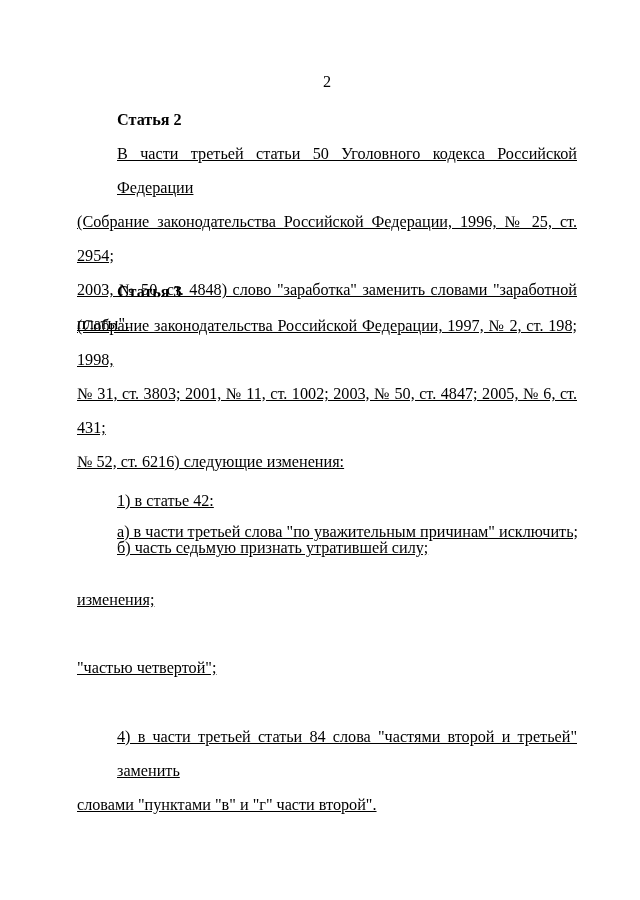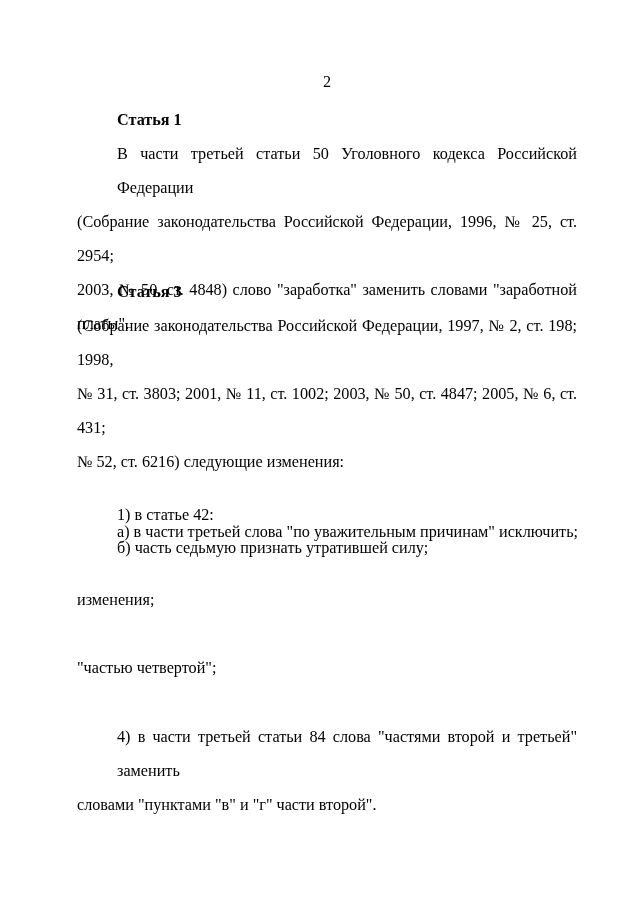--- a/index.html
+++ b/index.html
@@ -4,47 +4,47 @@
   <style>
     html, body { margin: 0; padding: 0; background: #ffffff; }
     body { width: 640px; height: 900px; position: relative; overflow: hidden; }
     .page {
       position: absolute; left: 77px; top: 0; width: 500px;
       font-family: "Liberation Serif", serif; font-size: 16.2px; color: #000;
       line-height: 34px;
     }
     .page-number { position: absolute; left: 0; width: 500px; top: 65px; text-align: center; }
     .heading { position: absolute; left: 40px; font-weight: bold; }
-    .para { position: absolute; left: 0; width: 500px; text-align: justify; text-align-last: left; }
+    .para { position: absolute; left: 0; width: 500px; text-align: justify; text-align-last: left; text-decoration: underline; }
     .line { display: block; white-space: nowrap; }
     .just { text-align: justify; text-align-last: justify; white-space: normal; }
     .ind { padding-left: 40px; }
   </style>
 </head>
 <body>
 
 <div class="page">
   <div class="page-number">2</div>
 
-  <div class="heading" style="top:103px">Статья 1</div>
+  <div class="heading" style="top:103px">Статья 2</div>
   <div class="para" style="top:137px">
     <span class="line just ind">В части третьей статьи 50 Уголовного кодекса Российской Федерации</span>
     <span class="line just">(Собрание законодательства Российской Федерации, 1996, № 25, ст. 2954;</span>
     <span class="line just">2003, № 50, ст. 4848) слово "заработка" заменить словами "заработной</span>
     <span class="line">платы".</span>
   </div>
 
   <div class="heading" style="top:275px">Статья 3</div>
   <div class="para" style="top:309px">
     <span class="line just">(Собрание законодательства Российской Федерации, 1997, № 2, ст. 198; 1998,</span>
     <span class="line just">№ 31, ст. 3803; 2001, № 11, ст. 1002; 2003, № 50, ст. 4847; 2005, № 6, ст. 431;</span>
     <span class="line">№ 52, ст. 6216) следующие изменения:</span>
   </div>
 
-  <div class="para" style="top:498px">
+  <div class="para" style="top:484px">
     <span class="line ind">1) в статье 42:</span>
   </div>
   <div class="para" style="top:515px">
     <span class="line ind">а) в части третьей слова "по уважительным причинам" исключить;</span>
   </div>
   <div class="para" style="top:531px">
     <span class="line ind">б) часть седьмую признать утратившей силу;</span>
   </div>
   <div class="para" style="top:583px">
     <span class="line">изменения;</span>

